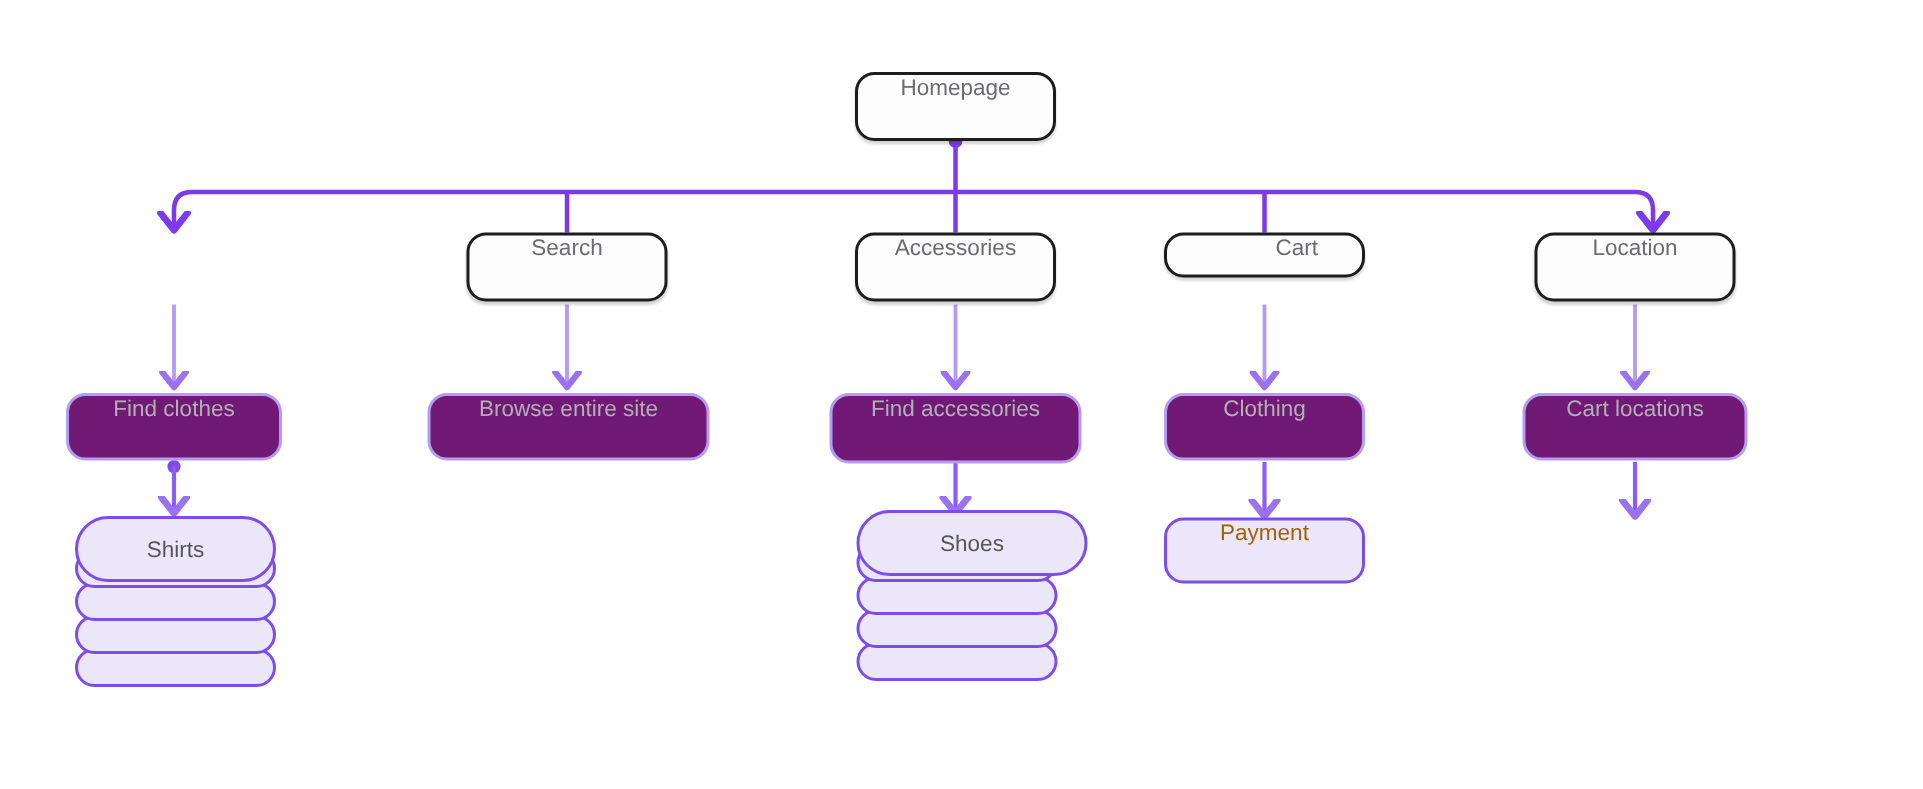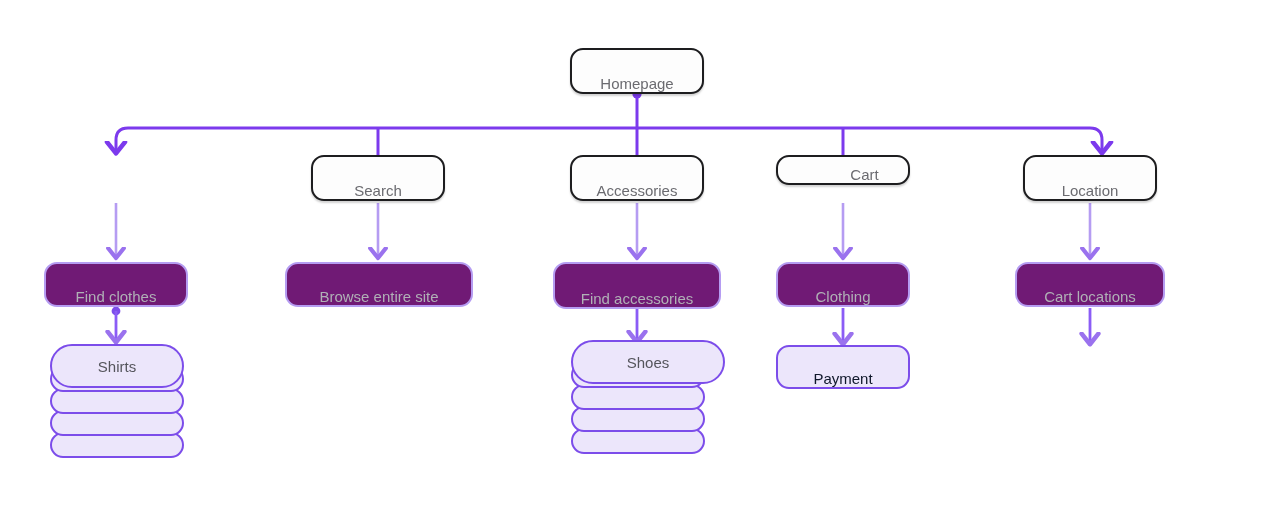--- a/index.html
+++ b/index.html
@@ -11,21 +11,21 @@
   }
   #stage{position:relative;width:1282px;height:526px;}
 
   
   #wires{position:absolute;left:0;top:0;width:1282px;height:526px;}
 
   
   .node{
     position:absolute;
     box-sizing:border-box;
-    display:flex;align-items:flex-end;justify-content:center;
+    display:flex;align-items:flex-start;justify-content:center;
     border-radius:13px;
     text-align:center;
     white-space:nowrap;
     z-index:5;
   }
 
   
   .node.dark{
     background:#fdfdfd;
     border:2.6px solid #1d1d1f;
@@ -39,21 +39,21 @@
     background:#701a75;
     border:2.2px solid #b59cf2;
     color:#b0b0b6;
     font-size:15px;
   }
 
   
   .node.card{
     background:#ece6fb;
     border:2.6px solid #7c4dea;
-    color:#0f172a;
+    color:#a16207;
     font-size:15px;
   }
 
   
   .stack{position:absolute;z-index:5;}
   .stack .sheet{
     position:absolute;
     left:0;
     box-sizing:border-box;
     background:#ece6fb;

